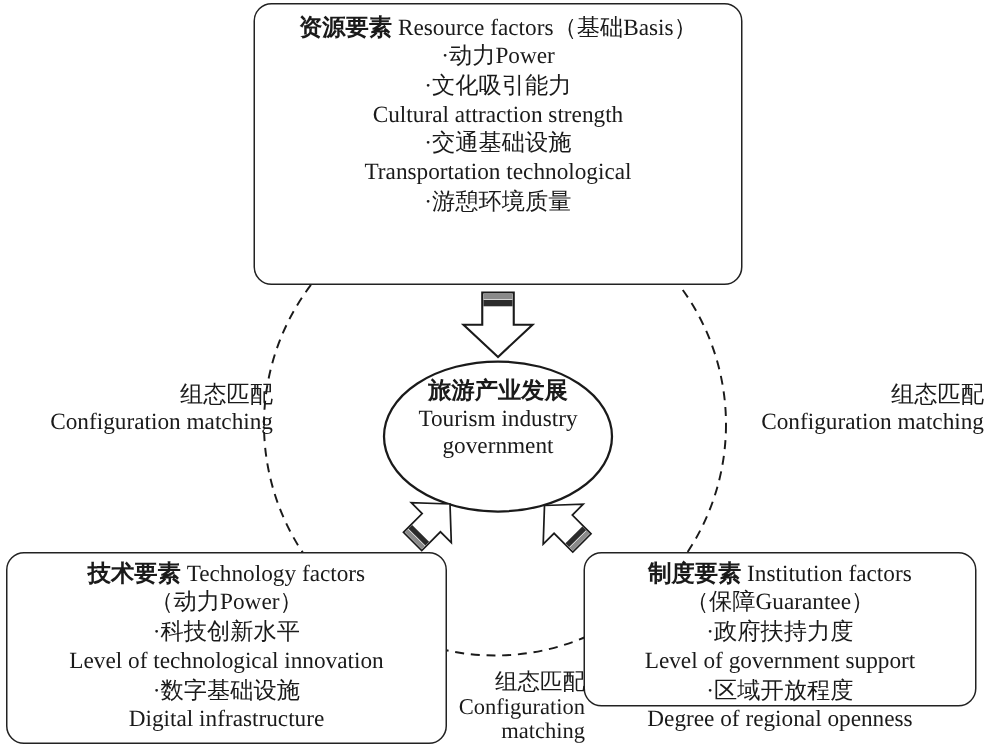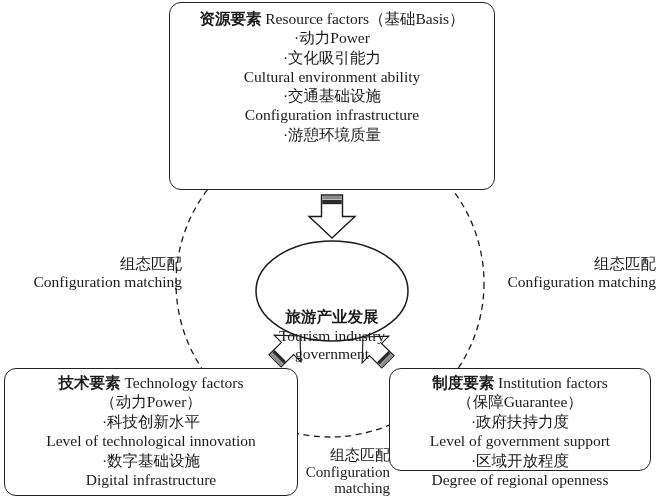--- a/index.html
+++ b/index.html
@@ -10,23 +10,23 @@
   }
   #connector-layer{position:absolute;left:0;top:0;z-index:1;}
   .box{
     position:absolute;box-sizing:border-box;background:#ffffff;
     border:1.6px solid #222222;border-radius:12px;text-align:center;
     z-index:2;font-size:15.5px;
   }
   .box-top{left:169px;top:2px;width:326px;height:188px;line-height:19.3px;padding-top:6px;}
   .box-bl{left:4px;top:368px;width:294px;height:128px;line-height:19.4px;padding-top:4px;}
   .box-br{left:389px;top:368px;width:262px;height:103px;line-height:19.4px;padding-top:4px;}
-  .zh-bold{font-weight:bold;margin-top:44px;}
+  .zh-bold{font-weight:bold;}
   .ellipse-text{
-    position:absolute;left:256px;top:264px;width:152px;z-index:3;
+    position:absolute;left:256px;top:252px;width:152px;z-index:3;
     text-align:center;font-size:15.5px;line-height:18.5px;
   }
   .side-label{position:absolute;z-index:2;text-align:right;font-size:15.5px;line-height:18.2px;}
   .label-left{left:2px;top:255px;width:180px;}
   .label-right{left:488px;top:255px;width:168px;}
   .label-bottom{left:270px;top:447px;width:120px;line-height:16.6px;font-size:15px;}
 </style>
 </head>
 <body>
 
@@ -49,23 +49,23 @@
     <use href="#block-arrow" transform="translate(300,336) rotate(225) scale(0.82)"></use>
     <use href="#block-arrow" transform="translate(363,337) rotate(135) scale(0.82)"></use>
   </svg>
 
   <div class="box box-top">
     <div>
       <span class="zh-bold">资源要素</span><span> Resource factors（基础Basis）</span>
     </div>
     <div>·动力Power</div>
     <div>·文化吸引能力</div>
-    <div>Cultural environment ability</div>
+    <div>Cultural attraction strength</div>
     <div>·交通基础设施</div>
-    <div>Configuration infrastructure</div>
+    <div>Transportation technological</div>
     <div>·游憩环境质量</div>
   </div>
 
   <div class="box box-bl">
     <div>
       <span class="zh-bold">技术要素</span><span> Technology factors</span>
     </div>
     <div>（动力Power）</div>
     <div>·科技创新水平</div>
     <div>Level of technological innovation</div>

